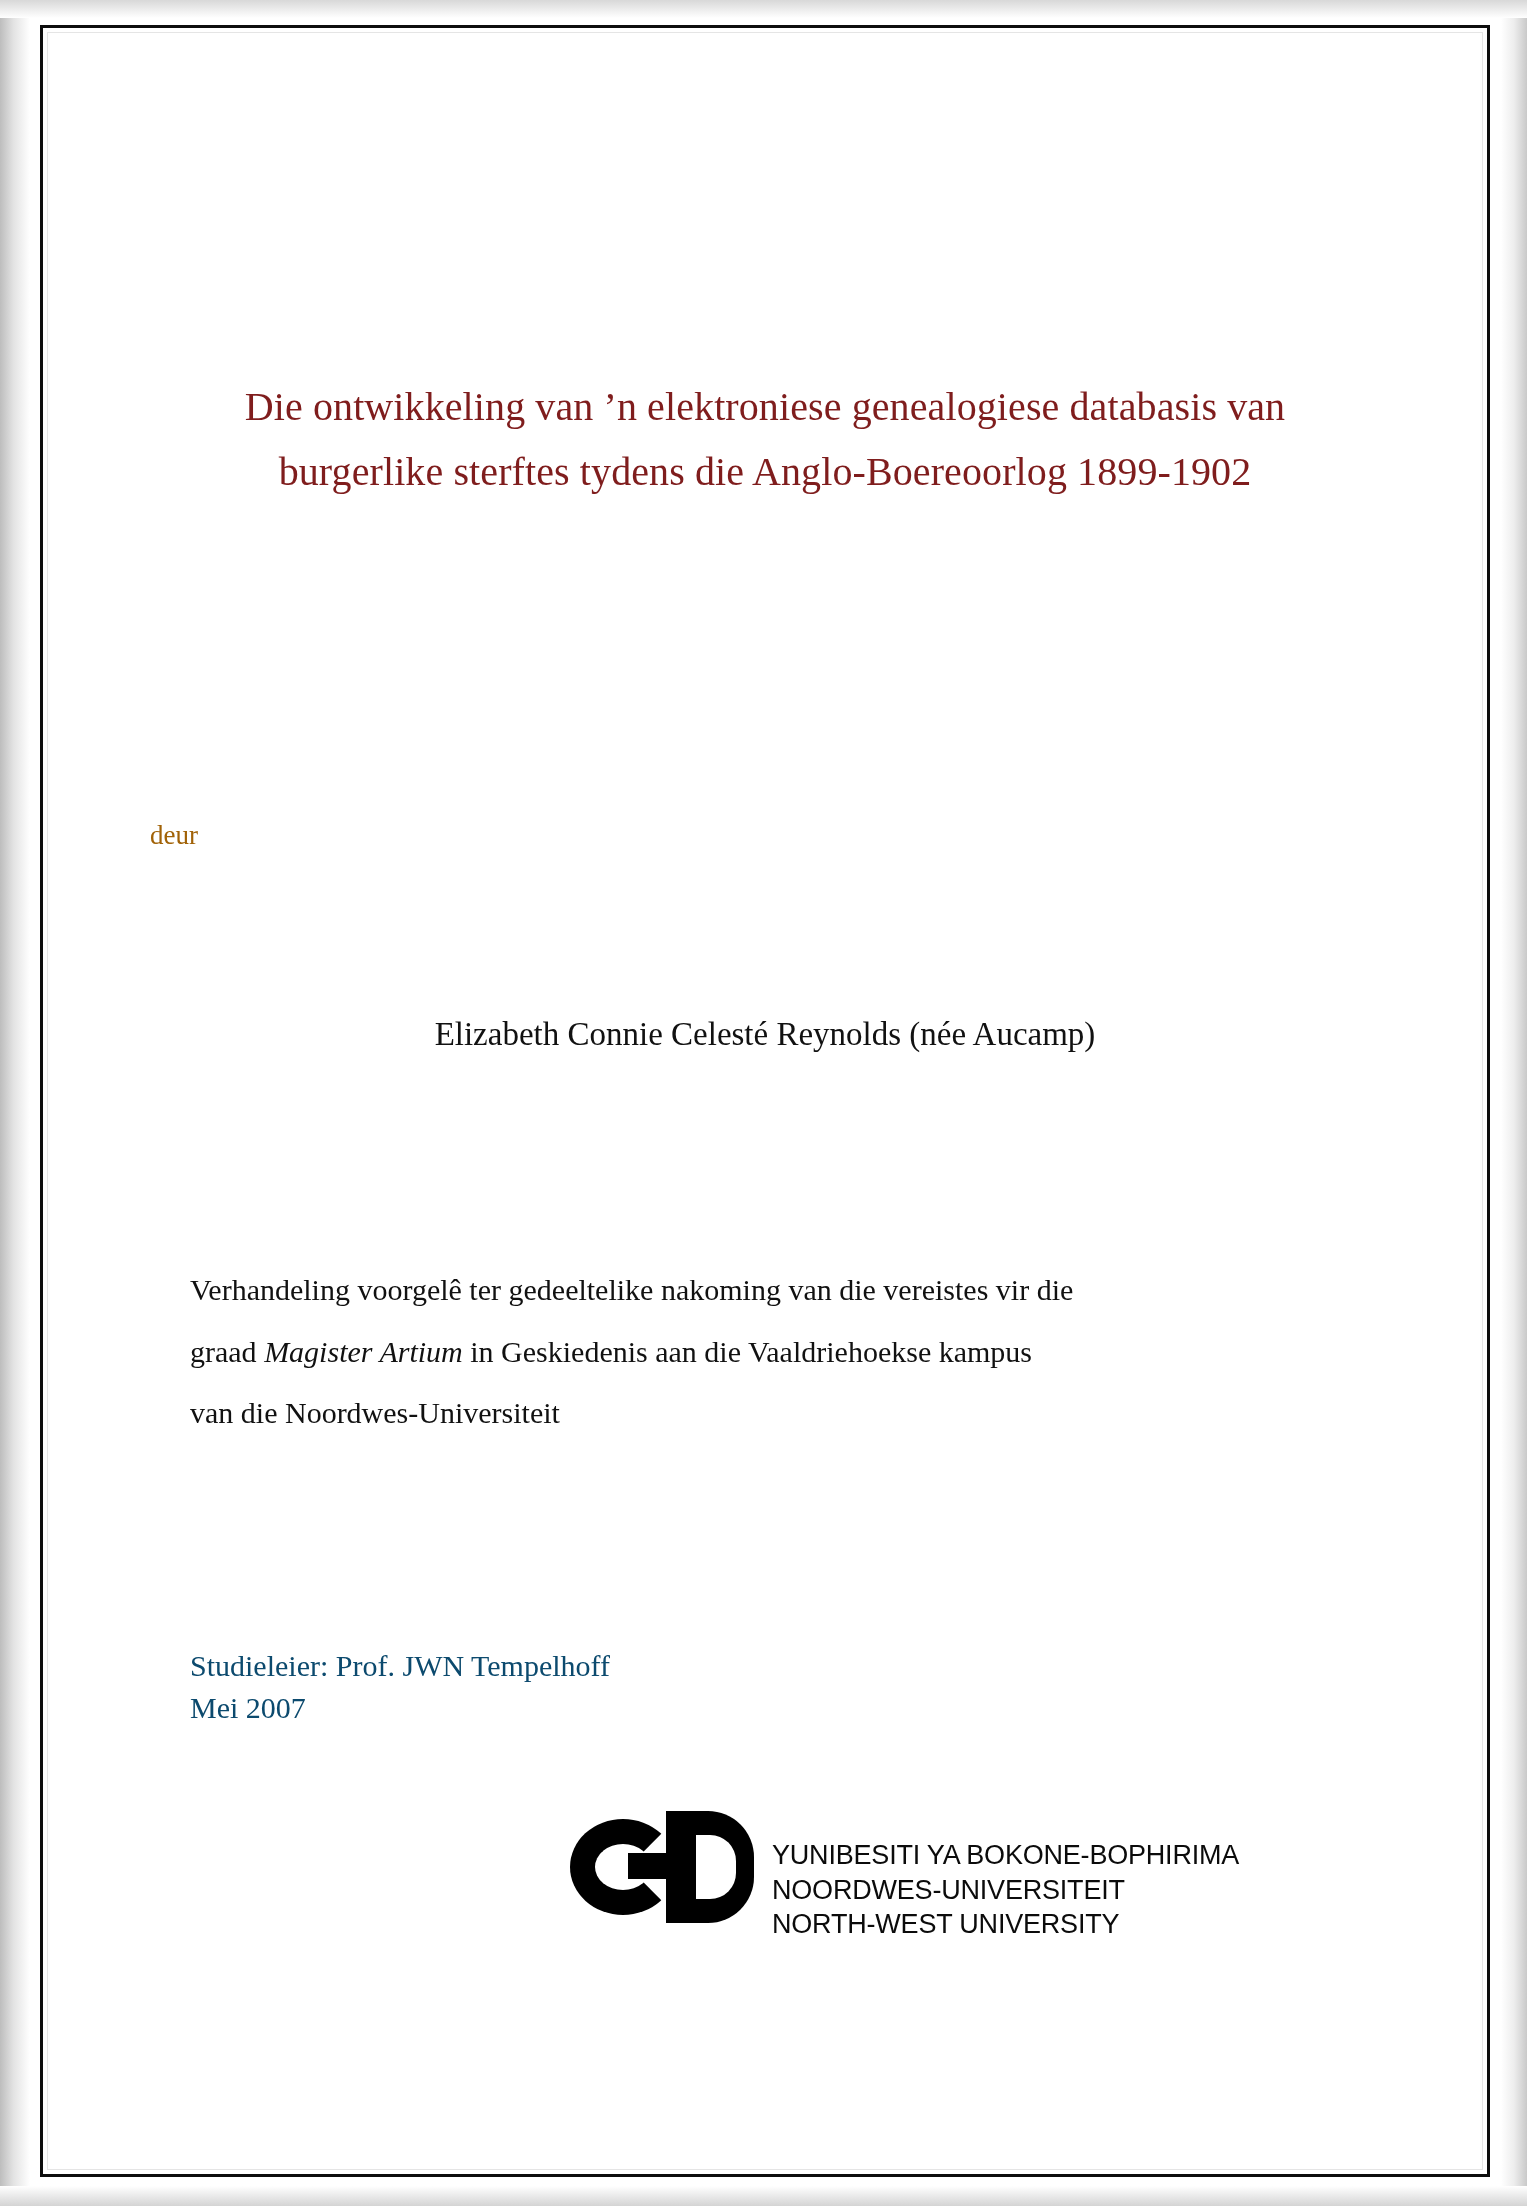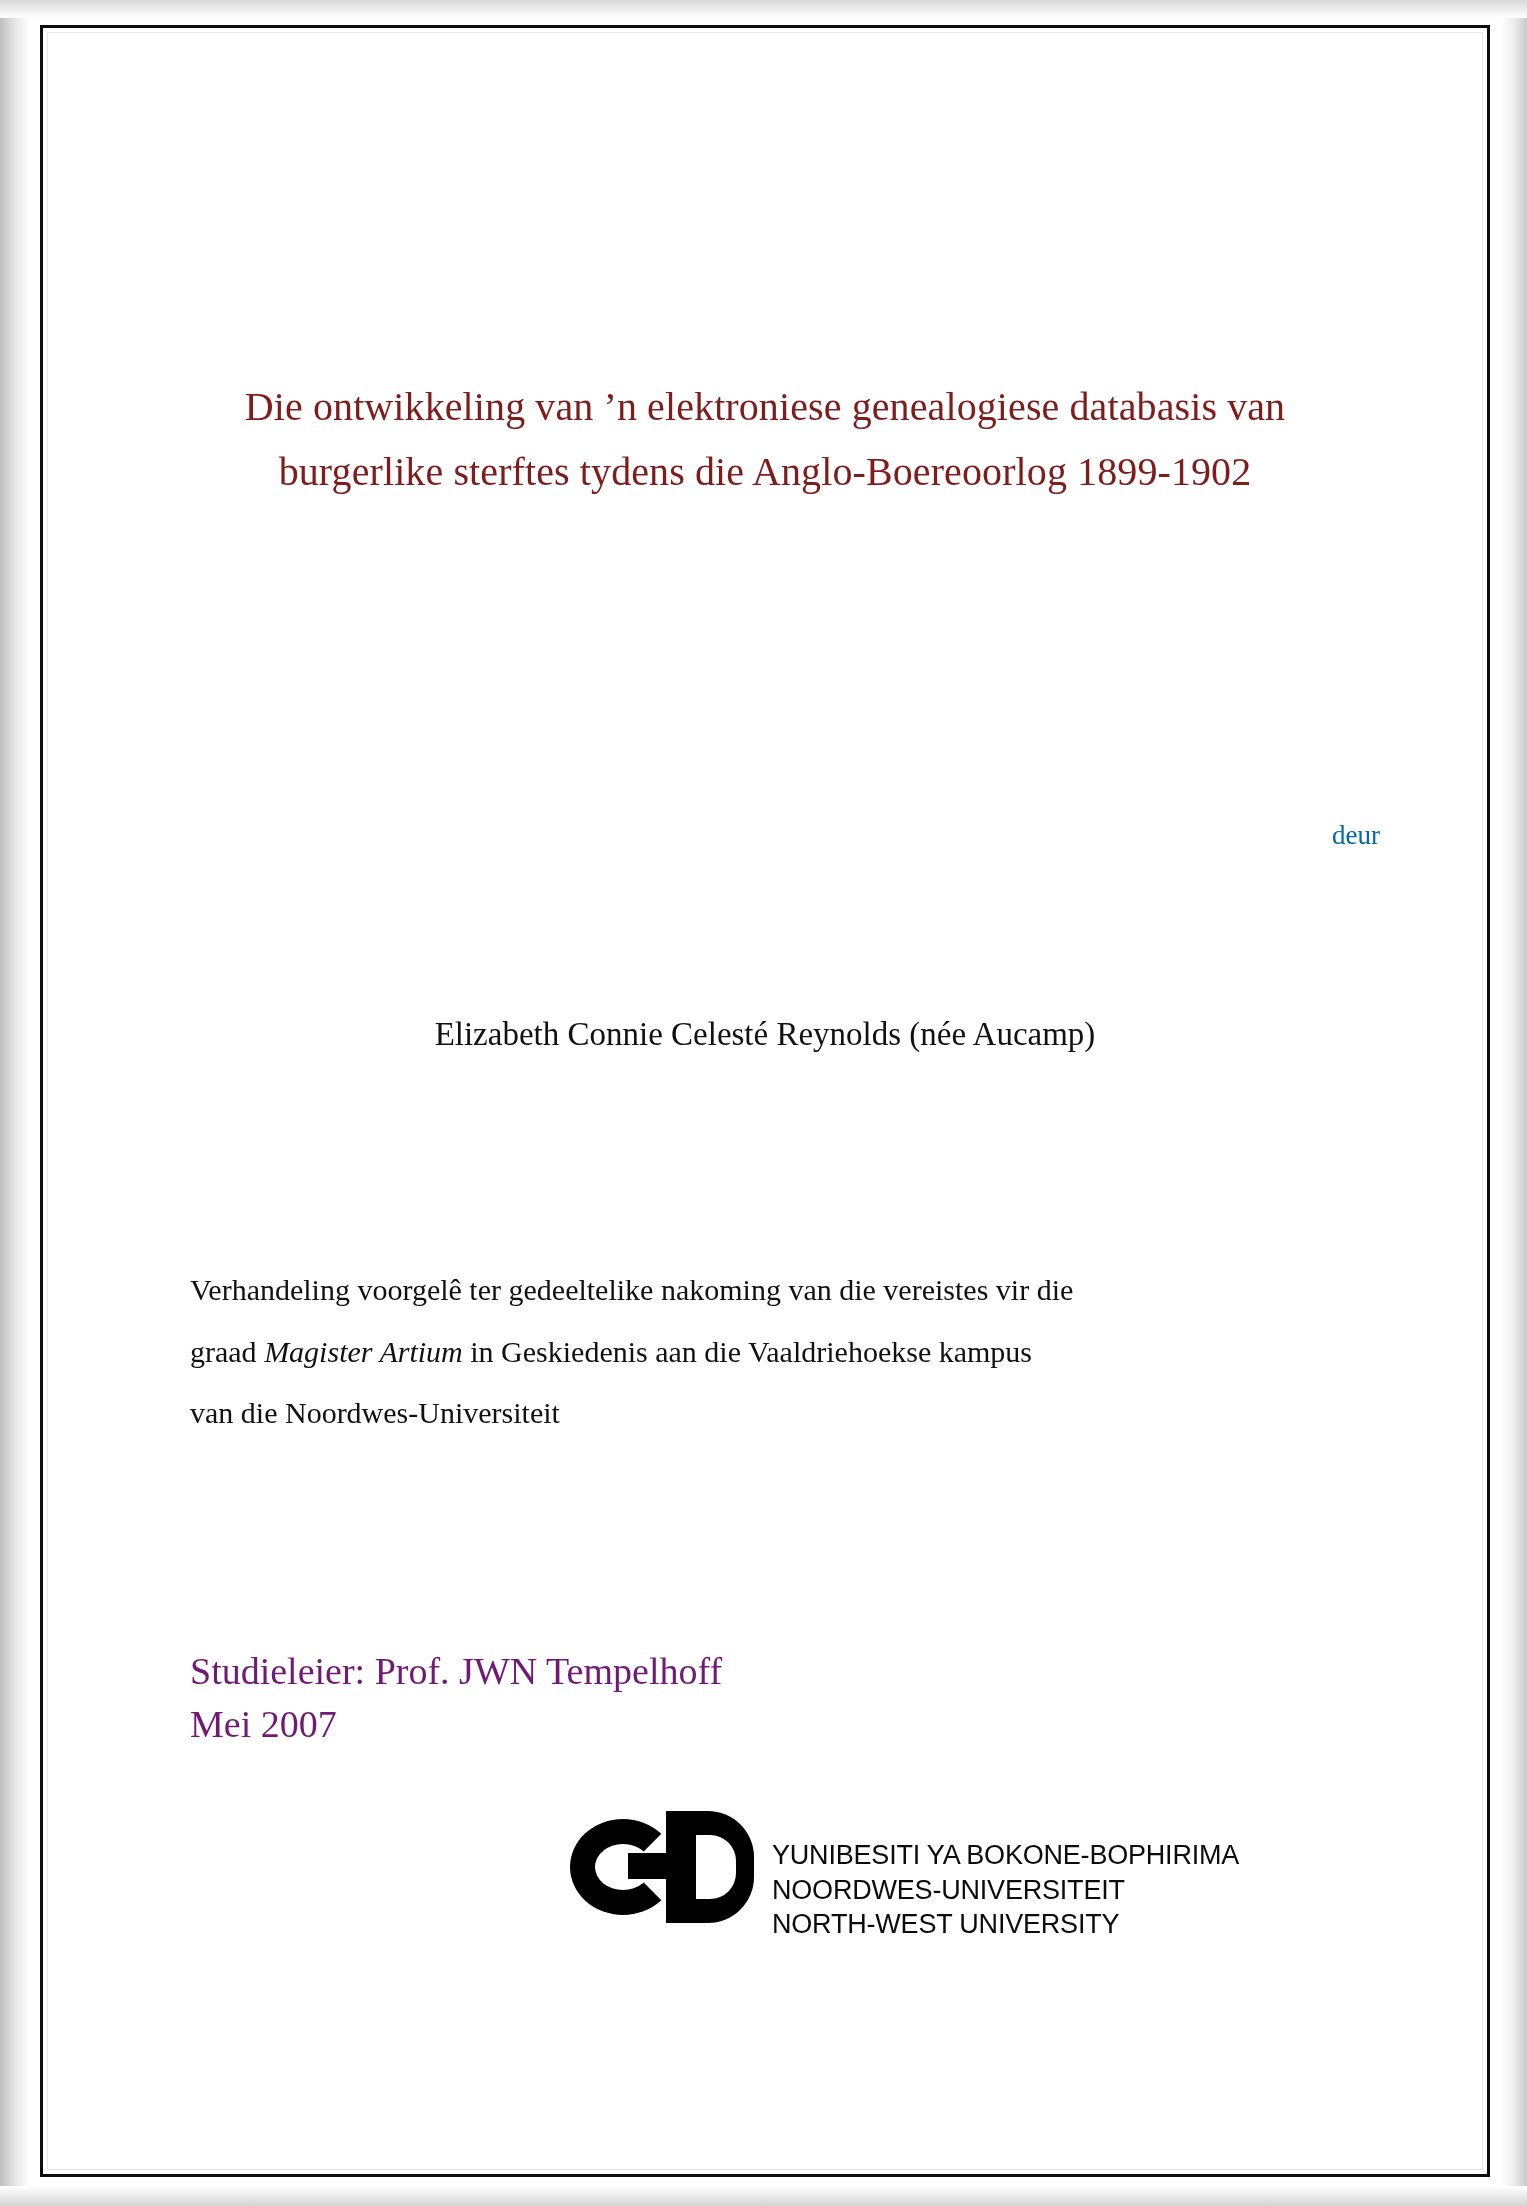--- a/index.html
+++ b/index.html
@@ -85,23 +85,23 @@
     line-height: 1.62;
     letter-spacing: 0.1px;
     color: #7f1d1d;
   }
 
   .byline-label {
     position: absolute;
     top: 795px;
     left: 0;
     width: 1230px;
-    text-align: right;
+    text-align: left;
     font-size: 27px;
-    color: #0369a1;
+    color: #a16207;
   }
 
   .author {
     position: absolute;
     top: 955px;
     left: 0;
     width: 1230px;
     text-align: center;
     font-size: 33px;
     color: #111111;
@@ -127,23 +127,23 @@
   }
   .statement i {
     font-style: italic;
   }
 
   .supervisor-block {
     position: absolute;
     top: 1620px;
     left: 40px;
     width: 900px;
-    font-size: 38px;
+    font-size: 30px;
     line-height: 1.40;
-    color: #701a75;
+    color: #0c4a6e;
   }
 
   
   .logo-lockup {
     position: absolute;
     top: 1780px;
     left: 420px;
     width: 700px;
     height: 130px;
   }

